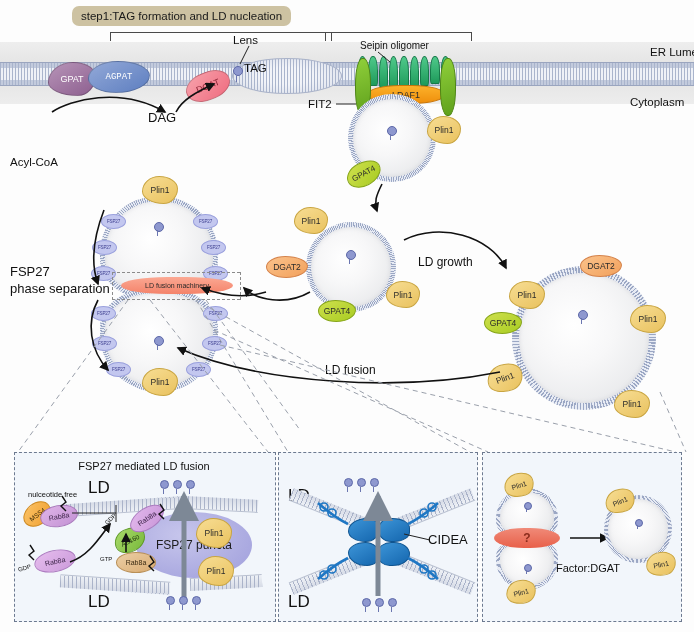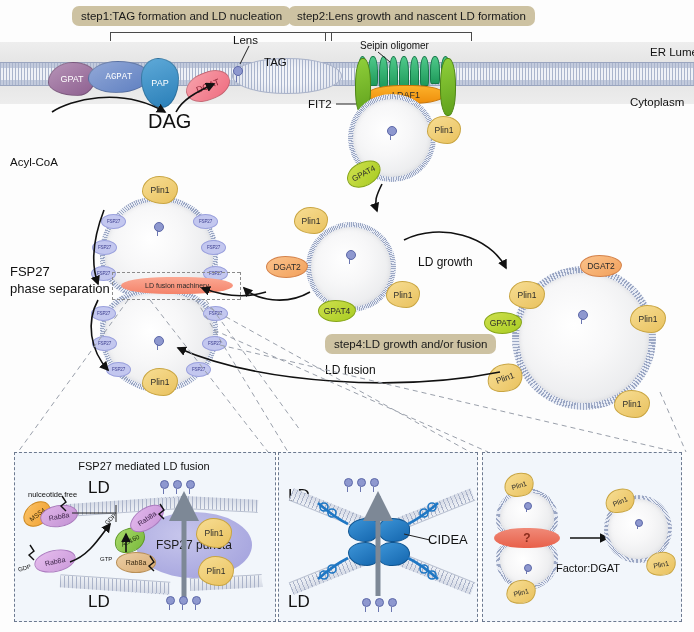--- a/index.html
+++ b/index.html
@@ -60,21 +60,20 @@
   svg{position:absolute;overflow:visible;}
   .arrow{fill:none;stroke:#111;stroke-width:1.6;}
   .thinline{stroke:#222;stroke-width:1;fill:none;}
 </style>
 </head>
 <body>
 
 <div id="stage">
 
   <div class="abs banner" style="left:72px;top:6px;">step1:TAG formation and LD nucleation</div>
-  <div class="abs banner" style="left:288px;top:6px;">step2:Lens growth and nascent LD formation</div>
   <div class="abs bracket" style="left:110px;top:32px;width:220px;"></div>
   <div class="abs bracket" style="left:325px;top:32px;width:145px;"></div>
 
   <div class="abs erband" style="left:0;top:42px;width:694px;height:62px;"></div>
   <div class="abs bilayer" style="left:0;top:62px;width:694px;height:22px;"></div>
 
   <div class="abs" style="left:232px;top:58px;width:108px;height:34px;border-radius:50%;
        background:repeating-linear-gradient(90deg,#a9b4cc 0 1px,transparent 1px 3px),
                   radial-gradient(ellipse at 50% 50%,#f2f4f9 35%,#d7dce8 100%);
        border:1px solid #aab3c9;"></div>
@@ -83,37 +82,34 @@
   <div class="abs lbl" style="left:630px;top:96px;">Cytoplasm</div>
 
   <div class="abs blob" style="left:48px;top:62px;width:46px;height:32px;
        background:linear-gradient(150deg,#b794b8,#8d5f8f);color:#fff;font-size:9px;
        border-radius:52% 48% 38% 62%/60% 40% 60% 40%;">GPAT</div>
 
   <div class="abs blob" style="left:88px;top:61px;width:60px;height:30px;
        background:linear-gradient(150deg,#93a9d8,#5d7ec0);color:#fff;font-size:9px;
        border-radius:48% 52% 55% 45%/55% 45% 55% 45%;font-family:Liberation Mono, monospace;">AGPAT</div>
 
-  <div class="abs blob" style="left:141px;top:58px;width:36px;height:48px;
-       background:linear-gradient(160deg,#5ea9d8,#2a7fb8);color:#fff;font-size:9px;
-       border-radius:45% 55% 45% 55%/40% 40% 60% 60%;">PAP</div>
 
   <div class="abs blob" style="left:185px;top:72px;width:44px;height:26px;
        background:linear-gradient(150deg,#f7a1ab,#ef6d80);color:#8a2234;font-size:9px;
        transform:rotate(-22deg);border-radius:50%/55%;">DGAT</div>
 
   <div class="abs" style="left:233px;top:66px;">
     <div style="width:8px;height:8px;border-radius:50%;background:#8e98cf;border:1px solid #5d68a8;"></div>
     <div style="width:1.4px;height:6px;background:#6b76b0;margin-left:3px;"></div>
   </div>
-  <div class="abs lbl" style="left:244px;top:56px;padding-left:20px;">TAG</div>
+  <div class="abs lbl" style="left:244px;top:62px;">TAG</div>
   <div class="abs lbl" style="left:233px;top:34px;">Lens</div>
 
   <div class="abs lbl" style="left:10px;top:108px;margin-top:48px;">Acyl-CoA</div>
-  <div class="abs lbl" style="left:148px;top:110px;font-size:20px;">DAG</div>
+  <div class="abs lbl" style="left:148px;top:110px;font-size:13px;">DAG</div>
 
   <svg class="abs" style="left:0;top:0;width:694px;height:632px;">
     <path class="arrow" d="M52,112 C70,100 120,86 165,112" marker-end="url(#ar)"></path>
     <path class="arrow" d="M176,112 C182,100 196,92 214,84" marker-end="url(#ar)"></path>
     <line class="thinline" x1="249" y1="46" x2="240" y2="64"></line>
     <defs>
       <marker id="ar" markerWidth="7" markerHeight="7" refX="5" refY="3" orient="auto">
         <path d="M0,0 L6,3 L0,6 z" fill="#111"></path>
       </marker>
       <marker id="arg" markerWidth="7" markerHeight="7" refX="5" refY="3" orient="auto">
@@ -236,21 +232,20 @@
   <div class="abs lbl" style="left:10px;top:281px;font-size:13px;">phase separation</div>
 
   <svg class="abs" style="left:0;top:0;width:694px;height:632px;">
     <path class="arrow" d="M104,210 C94,236 90,262 98,284" marker-end="url(#ar)"></path>
     <path class="arrow" d="M98,300 C86,322 90,350 108,370" marker-end="url(#ar)"></path>
     <path class="arrow" d="M266,292 C240,300 218,294 202,288" marker-end="url(#ar)" transform="translate(0,0)"></path>
     <path class="arrow" d="M310,292 C286,306 256,300 244,288" marker-end="url(#ar)"></path>
     <path class="arrow" d="M500,372 C400,392 260,384 178,348" marker-end="url(#ar)"></path>
   </svg>
 
-  <div class="abs banner" style="left:325px;top:334px;">step4:LD growth and/or fusion</div>
   <div class="abs lbl" style="left:325px;top:363px;font-size:12px;">LD fusion</div>
 
   <svg class="abs" style="left:0;top:0;width:694px;height:632px;">
     <g stroke="#9aa0ab" stroke-width="1" stroke-dasharray="5,4" fill="none">
       <line x1="128" y1="300" x2="18" y2="452"></line>
       <line x1="150" y1="300" x2="268" y2="452"></line>
       <line x1="196" y1="300" x2="288" y2="452"></line>
       <line x1="210" y1="308" x2="470" y2="452"></line>
       <line x1="214" y1="330" x2="488" y2="452"></line>
       <line x1="220" y1="345" x2="676" y2="452"></line>

